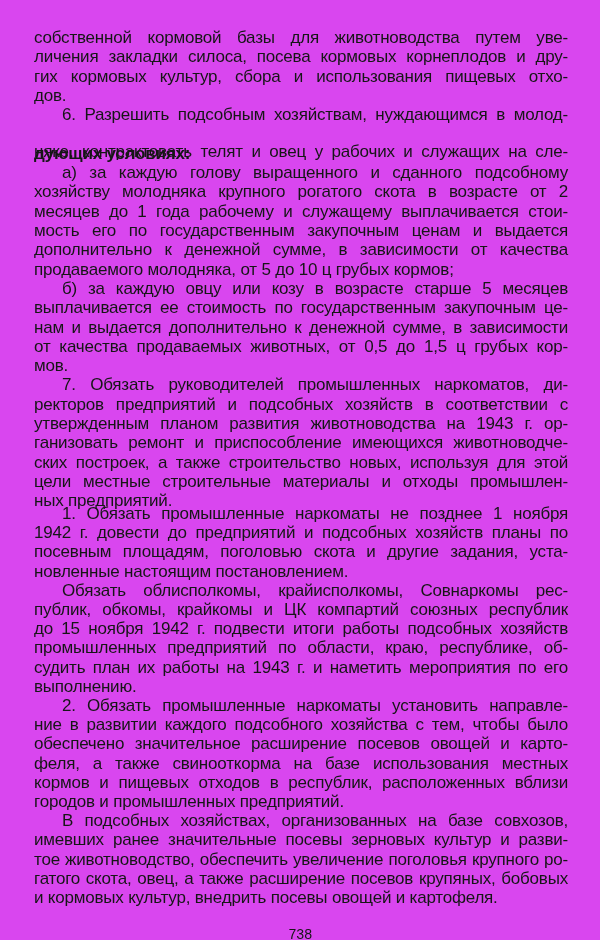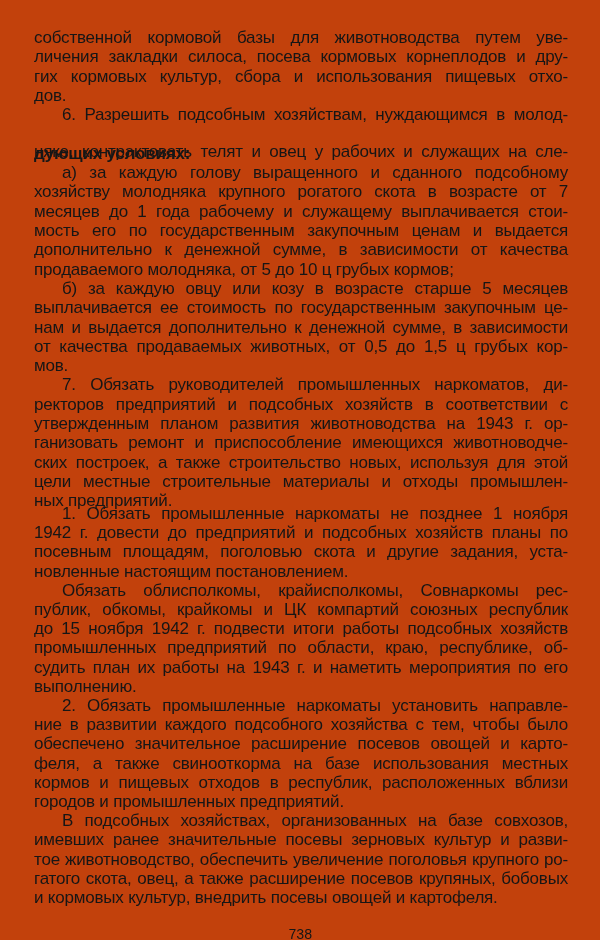--- a/index.html
+++ b/index.html
@@ -1,17 +1,17 @@
 <!DOCTYPE html>
 <html><head>
 <meta charset="utf-8">
 <style>
   html, body { margin: 0; padding: 0; background: #ffffff; }
   body { width: 600px; height: 940px; position: relative; overflow: hidden; }
-  .page { position: absolute; left: 0; top: 0; width: 600px; height: 940px; background: #c2410c; color: #161616; }
+  .page { position: absolute; left: 0; top: 0; width: 600px; height: 940px; background: #d946ef; color: #161616; }
   .line {
     position: absolute;
     left: 34px;
     width: 534px;
     height: 20px;
     line-height: 20px;
     font-family: "Liberation Sans", sans-serif;
     font-size: 17px;
     letter-spacing: -0.2px;
     text-align: justify;
@@ -56,21 +56,21 @@
       <div class="line" style="top: 124.5px; margin-top: 17px;">
         <span class="inner">няке, контрактовать телят и овец у рабочих и служащих на сле-</span>
       </div>
       <div class="line last" style="top: 143.8px; font-weight: bold;">
         <span class="inner">дующих условиях:</span>
       </div>
       <div class="line indent" style="top: 163.1px;">
         <span class="inner">а) за каждую голову выращенного  и  сданного подсобному</span>
       </div>
       <div class="line" style="top: 182.4px;">
-        <span class="inner">хозяйству молодняка крупного рогатого скота в возрасте от 7</span>
+        <span class="inner">хозяйству молодняка крупного рогатого скота в возрасте от 2</span>
       </div>
       <div class="line" style="top: 201.7px;">
         <span class="inner">месяцев до 1 года рабочему и служащему выплачивается стои-</span>
       </div>
       <div class="line" style="top: 221px;">
         <span class="inner">мость его по государственным закупочным ценам  и  выдается</span>
       </div>
       <div class="line" style="top: 240.3px;">
         <span class="inner">дополнительно к денежной сумме, в зависимости  от  качества</span>
       </div>

